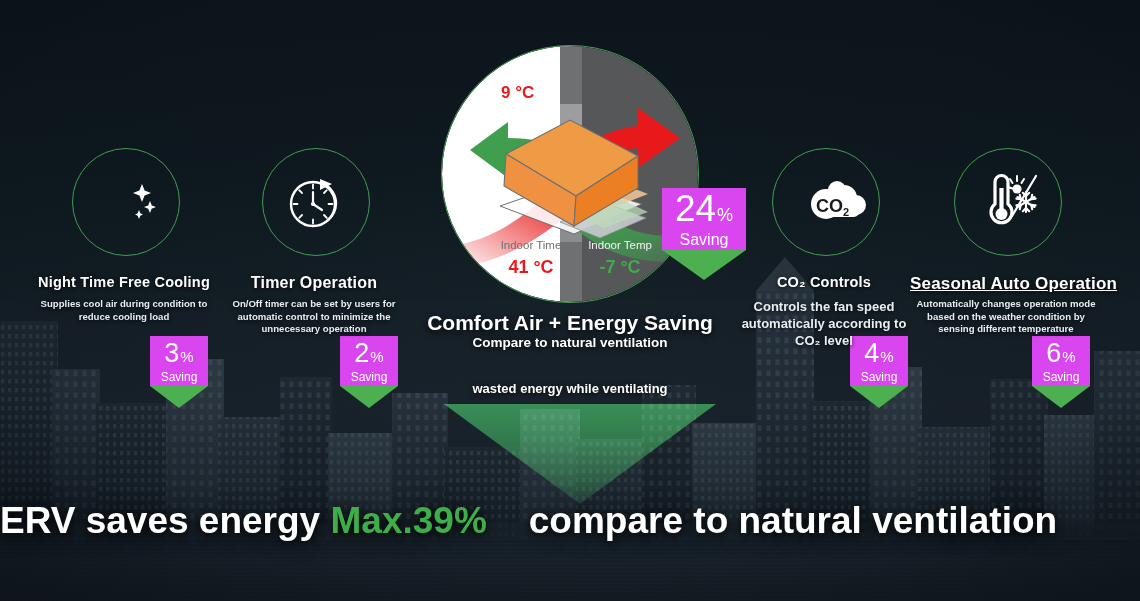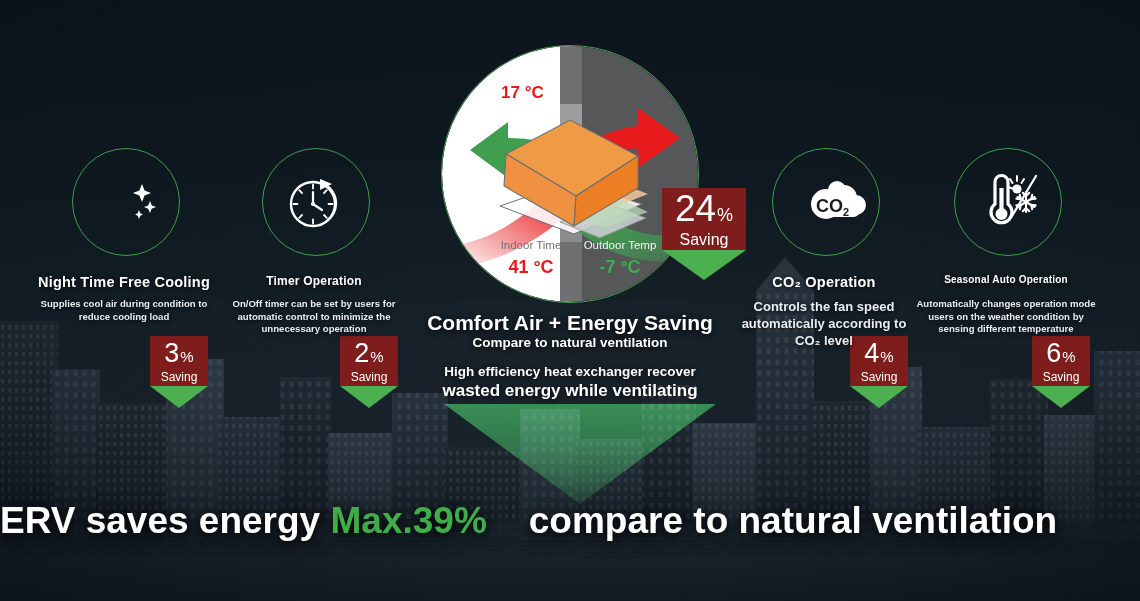--- a/index.html
+++ b/index.html
@@ -61,21 +61,21 @@
   }
   .card-desc {
     position:absolute; width:100%;
     color:#e9eef2; font-weight:bold; line-height:1.32;
     text-shadow:0 1px 4px rgba(0,0,0,.8);
   }
 
   
   .badge { position:absolute; }
   .badge .body {
-    background:#7f1d1d; width:100%;
+    background:#d946ef; width:100%;
     display:flex; flex-direction:column; align-items:center; justify-content:center;
     color:#fff; line-height:1;
   }
   .badge .tip {
     width:0; height:0; margin:0 auto;
     border-left-style:solid; border-right-style:solid; border-top-style:solid;
     border-left-color:transparent; border-right-color:transparent; border-top-color:#4caf50;
   }
   .badge .pct-row { display:flex; align-items:baseline; justify-content:center; }
   .badge .num { font-weight:400; }
@@ -260,21 +260,21 @@
     <div class="badge" style="left:122px; top:196px; width:58px;">
       <div class="body" style="height:50px;">
         <div class="pct-row">
           <span class="num" style="font-size:27px;">2</span>
           <span class="pc" style="font-size:15px; margin-left:1px;">%</span>
         </div>
         <div class="sav" style="font-size:12px; margin-top:4px;">Saving</div>
       </div>
       <div class="tip" style="border-left-width:29px; border-right-width:29px; border-top-width:22px;"></div>
     </div>
-    <div class="card-title" style="top:134px; font-size:12px;">Timer Operation</div>
+    <div class="card-title" style="top:134px; font-size:16px;">Timer Operation</div>
     <div class="card-desc" style="top:158px; font-size:9.6px; padding:0 6px;">On/Off timer can be set by users for automatic control to minimize the unnecessary operation</div>
   </div>
 
   <div class="card" style="left:728px; top:140px; width:192px;">
     <div class="circle" style="left:44px; top:8px; width:108px; height:108px;"></div>
     <div class="icon-wrap" style="left:74px; top:32px; width:72px; height:60px;">
       <svg viewBox="0 0 72 60" width="72" height="60">
         <g fill="#ffffff">
           <circle cx="24" cy="32" r="15"></circle>
           <circle cx="42" cy="26" r="13"></circle>
@@ -289,21 +289,21 @@
     <div class="badge" style="left:122px; top:196px; width:58px;">
       <div class="body" style="height:50px;">
         <div class="pct-row">
           <span class="num" style="font-size:27px;">4</span>
           <span class="pc" style="font-size:15px; margin-left:1px;">%</span>
         </div>
         <div class="sav" style="font-size:12px; margin-top:4px;">Saving</div>
       </div>
       <div class="tip" style="border-left-width:29px; border-right-width:29px; border-top-width:22px;"></div>
     </div>
-    <div class="card-title" style="top:134px; font-size:14.5px;">CO₂  Operation</div>
+    <div class="card-title" style="top:134px; font-size:14.5px;">CO₂  Controls</div>
     <div class="card-desc" style="top:158px; font-size:13px; padding:0 2px;">Controls the fan speed automatically according to CO₂ level</div>
   </div>
 
   <div class="card" style="left:910px; top:140px; width:192px;">
     <div class="circle" style="left:44px; top:8px; width:108px; height:108px;"></div>
     <div class="icon-wrap" style="left:62px; top:28px; width:70px; height:68px;">
       <svg viewBox="0 0 70 68" width="70" height="68">
         <g fill="none" stroke="#ffffff" stroke-width="3.2" stroke-linecap="round">
           <path d="M23 14 a6.5 6.5 0 0 1 13 0 v22 a10.5 10.5 0 1 1 -13 0 Z"></path>
         </g>
@@ -333,22 +333,22 @@
     <div class="badge" style="left:122px; top:196px; width:58px;">
       <div class="body" style="height:50px;">
         <div class="pct-row">
           <span class="num" style="font-size:27px;">6</span>
           <span class="pc" style="font-size:15px; margin-left:1px;">%</span>
         </div>
         <div class="sav" style="font-size:12px; margin-top:4px;">Saving</div>
       </div>
       <div class="tip" style="border-left-width:29px; border-right-width:29px; border-top-width:22px;"></div>
     </div>
-    <div class="card-title" style="top:134px; font-size:10px;">Seasonal Auto Operation</div>
-    <div class="card-desc" style="top:158px; font-size:9.6px; padding:0 0px;">Automatically changes operation mode users on the weather condition by sensing different temperature</div>
+    <div class="card-title" style="top:134px; font-size:17px;text-decoration:underline;">Seasonal Auto Operation</div>
+    <div class="card-desc" style="top:158px; font-size:9.6px; padding:0 0px;">Automatically changes operation mode based on the weather condition by sensing different temperature</div>
   </div>
 
   <div id="center-diagram">
     <div class="cd-ring">
       <div class="cd-clip">
         <div class="cd-indoor"></div>
         <div class="cd-outdoor"></div>
         <div class="cd-wall"></div>
         <div class="cd-wall-light1"></div>
         <div class="cd-wall-light2"></div>
@@ -385,42 +385,41 @@
           <polygon points="130,168 176,152 206,166 162,182" fill="#bcd9b8" fill-opacity=".75"></polygon>
 
           <polygon points="64,108 128,74 196,110 134,150" fill="#ef9a45" stroke="#6d6f71" stroke-width="1.1"></polygon>
           <polygon points="64,108 134,150 132,180 62,140" fill="#ef9140" stroke="#6d6f71" stroke-width="1.1"></polygon>
           <polygon points="134,150 196,110 196,142 132,180" fill="#ec7f23" stroke="#6d6f71" stroke-width="1.1"></polygon>
           <polygon points="64,108 128,74 196,110 134,150" fill="url(#cubeTopSheen)" opacity="0"></polygon>
         </svg>
       </div>
     </div>
 
-    <div class="cd-temp" style="left:60px; top:38px; font-size:17px; color:#e8191b;">17 °C</div>
+    <div class="cd-temp" style="left:60px; top:38px; font-size:17px; color:#e8191b;">9 °C</div>
 
     <div class="cd-label" style="left:46px; top:194px; width:88px; text-align:center; font-size:11.5px; color:#6f7173;">Indoor Time</div>
     <div class="cd-temp" style="left:46px; top:212px; width:88px; text-align:center; font-size:18px; color:#e8191b;">41 °C</div>
 
-    <div class="cd-label" style="left:132px; top:194px; width:94px; text-align:center; font-size:11.5px; color:#f2f4f5;">Outdoor Temp</div>
+    <div class="cd-label" style="left:132px; top:194px; width:94px; text-align:center; font-size:11.5px; color:#f2f4f5;">Indoor Temp</div>
     <div class="cd-temp" style="left:132px; top:212px; width:94px; text-align:center; font-size:18px; color:#3fae4a;">-7 °C</div>
   </div>
 
   <div class="badge" style="left:662px; top:188px; width:84px;">
     <div class="body" style="height:62px;">
       <div class="pct-row">
         <span class="num" style="font-size:37px;">24</span>
         <span class="pc" style="font-size:18px; margin-left:1px;">%</span>
       </div>
       <div class="sav" style="font-size:16px; margin-top:5px;">Saving</div>
     </div>
     <div class="tip" style="border-left-width:42px; border-right-width:42px; border-top-width:30px;"></div>
   </div>
 
   <div class="center-head" style="left:0; top:311px; font-size:21px;">Comfort Air + Energy Saving</div>
   <div class="center-sub" style="left:0; top:335px; font-size:13.5px;">Compare to natural ventilation</div>
-  <div class="center-sub" style="left:0; top:364px; font-size:13.5px;">High efficiency heat exchanger recover</div>
-  <div class="center-sub" style="left:0; top:381px; font-size:17px;">wasted energy while ventilating</div>
+  <div class="center-sub" style="left:0; top:381px; font-size:13px;">wasted energy while ventilating</div>
 
   <div id="headline">
     <span>ERV saves energy </span><span class="accent">Max.39%</span><span class="gap"></span><span>compare to natural ventilation</span>
   </div>
 
 </div>
 
 </body></html>

